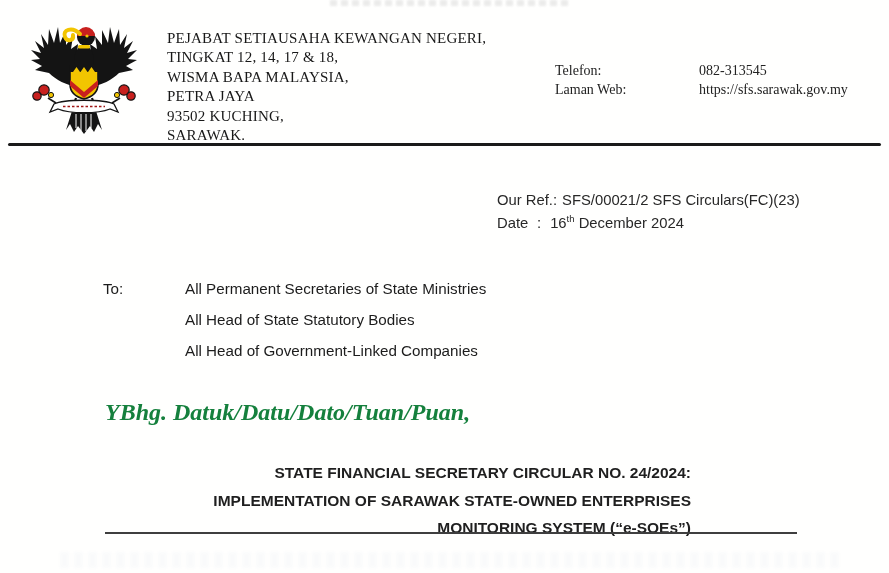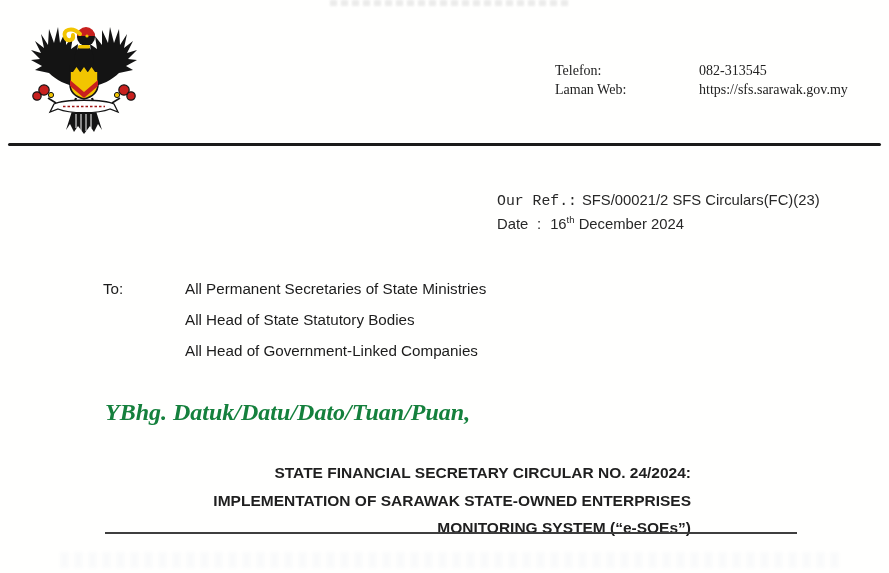--- a/index.html
+++ b/index.html
@@ -44,21 +44,21 @@
   .rule-bottom{
     position:absolute;left:105px;top:532px;width:692px;height:1.6px;
     background:#3f3f3f;
   }
   
   .refblock{
     position:absolute;left:497px;top:189px;
     font-family:"Liberation Sans", sans-serif;
     font-size:14.8px;line-height:22.6px;color:#282828;
   }
-  .ref-label{margin-right:5px;font-family:Liberation Mono, monospace;}
+  .ref-label{margin-right:5px;}
   .date-label{display:inline-block;width:40px;}
   .date-colon{margin-right:9px;}
   .refblock sup{font-size:9.5px;line-height:0;}
   
   .to-block{
     position:absolute;left:103px;top:279px;display:flex;
     font-family:"Liberation Sans", sans-serif;
     font-weight:400;font-size:15.2px;color:#1c1c1c;
   }
   .to-label{width:82px;line-height:19px;}
@@ -118,20 +118,28 @@
     <use href="#flowerL"></use>
     <use href="#flowerL" transform="matrix(-1,0,0,1,112,0)"></use>
 
     <path d="M44,87 L68,87 L74,106 L70,100 L66,108 L62,102 L56,110 L50,102 L46,108 L42,100 L38,106 Z" fill="#141414"></path>
     <path d="M48,90 V104 M53,90 V107 M58,90 V107 M63,90 V104" stroke="#ffffff" stroke-width="1"></path>
 
     <path d="M26,80 C36,75 76,75 86,80 L90,88 L82,85 C70,90 42,90 30,85 L22,88 Z" fill="#ffffff" stroke="#141414" stroke-width="1.3"></path>
     <path d="M35,82.5 H77" stroke="#a01616" stroke-width="1.6" stroke-dasharray="2.5,2"></path>
   </svg>
 
+  <div class="office">
+    <div>PEJABAT SETIAUSAHA KEWANGAN NEGERI,</div>
+    <div>TINGKAT 12, 14, 17 &amp; 18,</div>
+    <div>WISMA BAPA MALAYSIA,</div>
+    <div>PETRA JAYA</div>
+    <div>93502 KUCHING,</div>
+    <div>SARAWAK.</div>
+  </div>
 
   <div class="contact">
     <div class="contact-row">
       <div class="contact-label">Telefon:</div>
       <div>082-313545</div>
     </div>
     <div class="contact-row">
       <div class="contact-label">Laman Web:</div>
       <div>https://sfs.sarawak.gov.my</div>
     </div>

